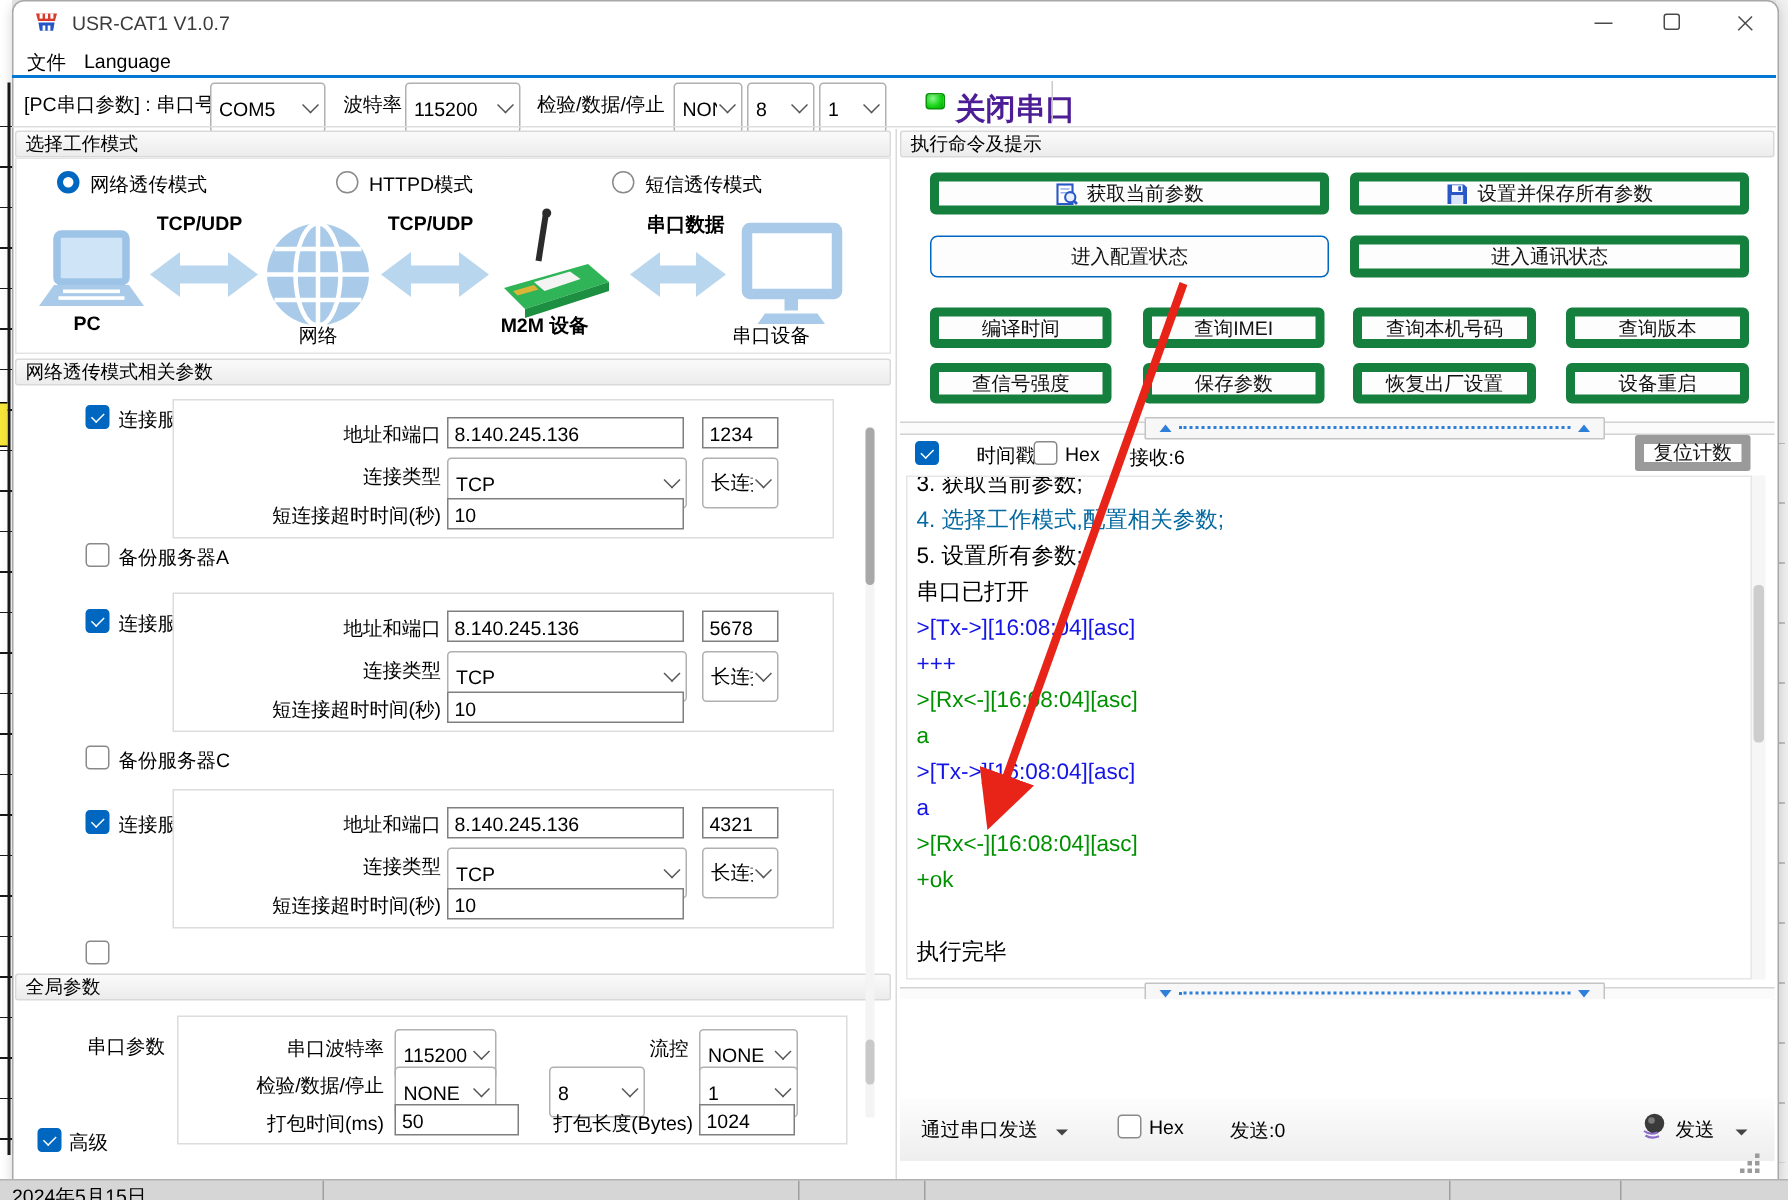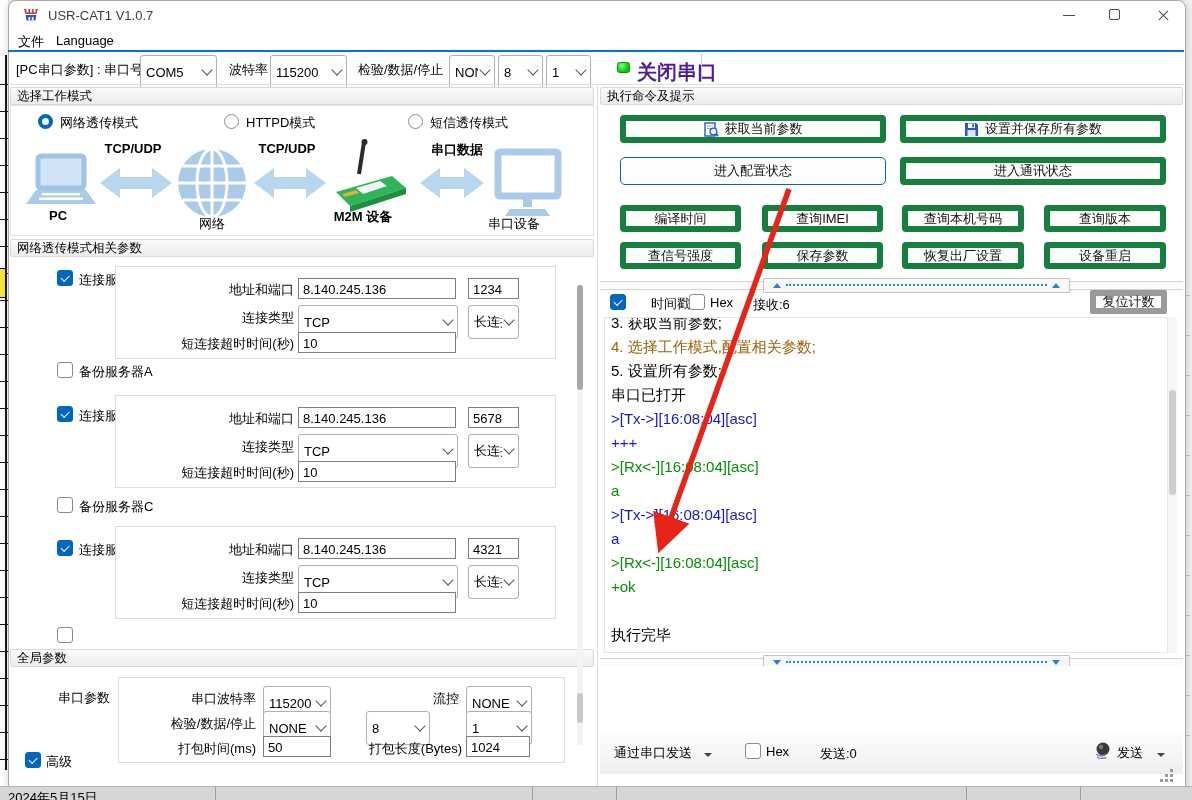--- a/index.html
+++ b/index.html
@@ -260,21 +260,21 @@
   </div>
   <div class="dd" style="left:247px;top:33px;width:64px;height:22px;">
     <span class="dd-txt">8</span>
     <span class="chev"></span>
   </div>
   <div class="dd" style="left:347px;top:33px;width:66px;height:22px;">
     <span class="dd-txt">1</span>
     <span class="chev"></span>
   </div>
   <div class="rlb" style="left:0;top:62px;width:137px;">打包时间(ms)</div>
-  <input class="ti" readonly="" style="left: 144px; top: 58px; width: 68px;" value="50">
+  <input class="ti" readonly="" style="left: 144px; top: 58px; width: 83px;" value="50">
   <div class="rlb" style="left:218px;top:62px;width:125px;">打包长度(Bytes)</div>
   <input class="ti" readonly="" style="left: 347px; top: 58px; width: 64px;" value="1024">
 </div>
 <div class="cb on" style="left:25px;top:752px;"></div>
 <div class="lb" style="left:46px;top:753px;">高级</div>
 
 <div class="abs" style="left:577px;top:285px;width:6px;height:460px;background:#f4f4f4;">
   <div class="abs" style="left:0;top:0;width:6px;height:105px;background:#a8a8a8;border-radius:3px;"></div>
   <div class="abs" style="left:0;top:408px;width:6px;height:30px;background:#c9c9c9;border-radius:3px;"></div>
 </div>
@@ -347,21 +347,21 @@
 <div class="cb" style="left:689px;top:294px;"></div>
 <div class="lb" style="left:710px;top:295px;">Hex</div>
 <div class="lb" style="left:753px;top:296px;">接收:6</div>
 <div class="btn" style="left:1090px;top:290px;width:77px;height:24px;border-color:#9a9a9a;border-radius:2px;">
   <span>复位计数</span>
   </div>
 
 <div class="abs" style="left:604px;top:317px;width:564px;height:336px;background:#fff;border:1px solid #e6e6e6;overflow:hidden;">
   <div class="abs" style="left:6px;top:-7px;right:0;">
     <div class="log-line" style="color: rgb(0, 0, 0);">3. 获取当前参数;</div>
-    <div class="log-line" style="color: #a16207;">4. 选择工作模式,配置相关参数;</div>
+    <div class="log-line" style="color: #0369a1;">4. 选择工作模式,配置相关参数;</div>
     <div class="log-line" style="color: rgb(0, 0, 0);">5. 设置所有参数;</div>
     <div class="log-line" style="color: rgb(0, 0, 0);">串口已打开</div>
     <div class="log-line" style="color: rgb(20, 20, 230);">&gt;[Tx-&gt;][16:08:04][asc]</div>
     <div class="log-line" style="color: rgb(20, 20, 230);">+++</div>
     <div class="log-line" style="color: rgb(0, 145, 0);">&gt;[Rx&lt;-][16:08:04][asc]</div>
     <div class="log-line" style="color: rgb(0, 145, 0);">a</div>
     <div class="log-line" style="color: rgb(20, 20, 230);">&gt;[Tx-&gt;][16:08:04][asc]</div>
     <div class="log-line" style="color: rgb(20, 20, 230);">a</div>
     <div class="log-line" style="color: rgb(0, 145, 0);">&gt;[Rx&lt;-][16:08:04][asc]</div>
     <div class="log-line" style="color: rgb(0, 145, 0);">+ok</div>

